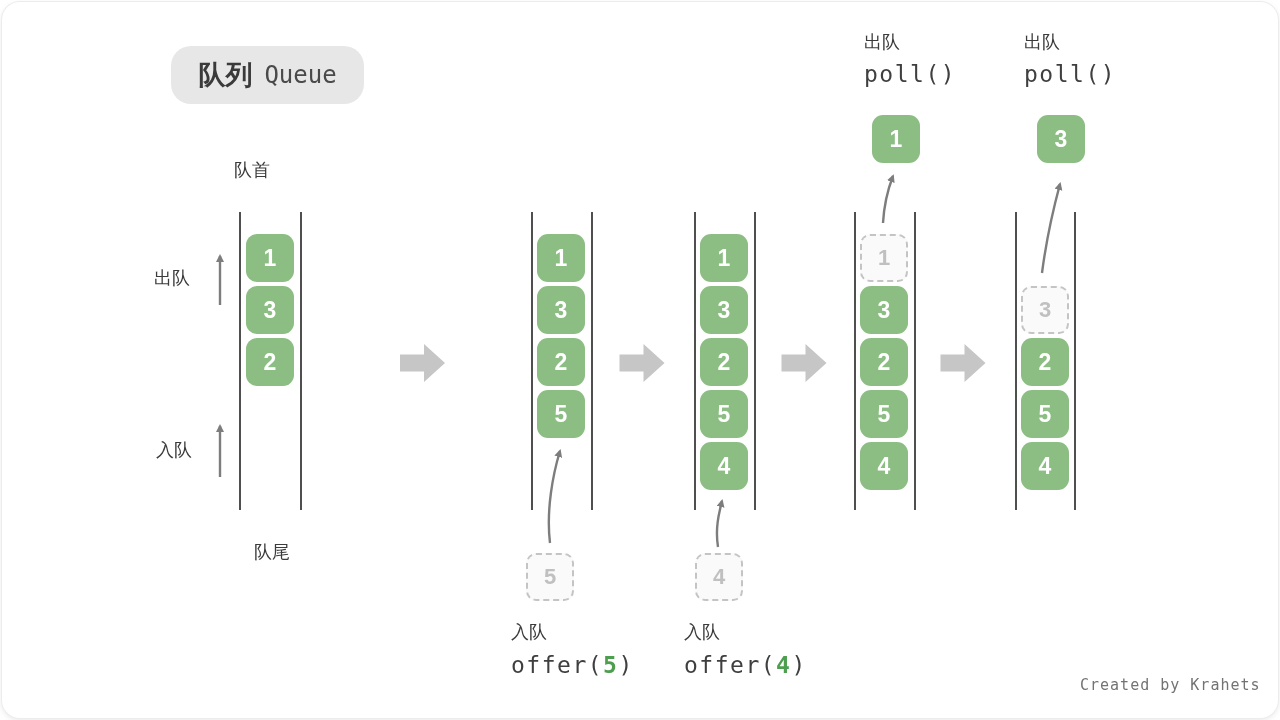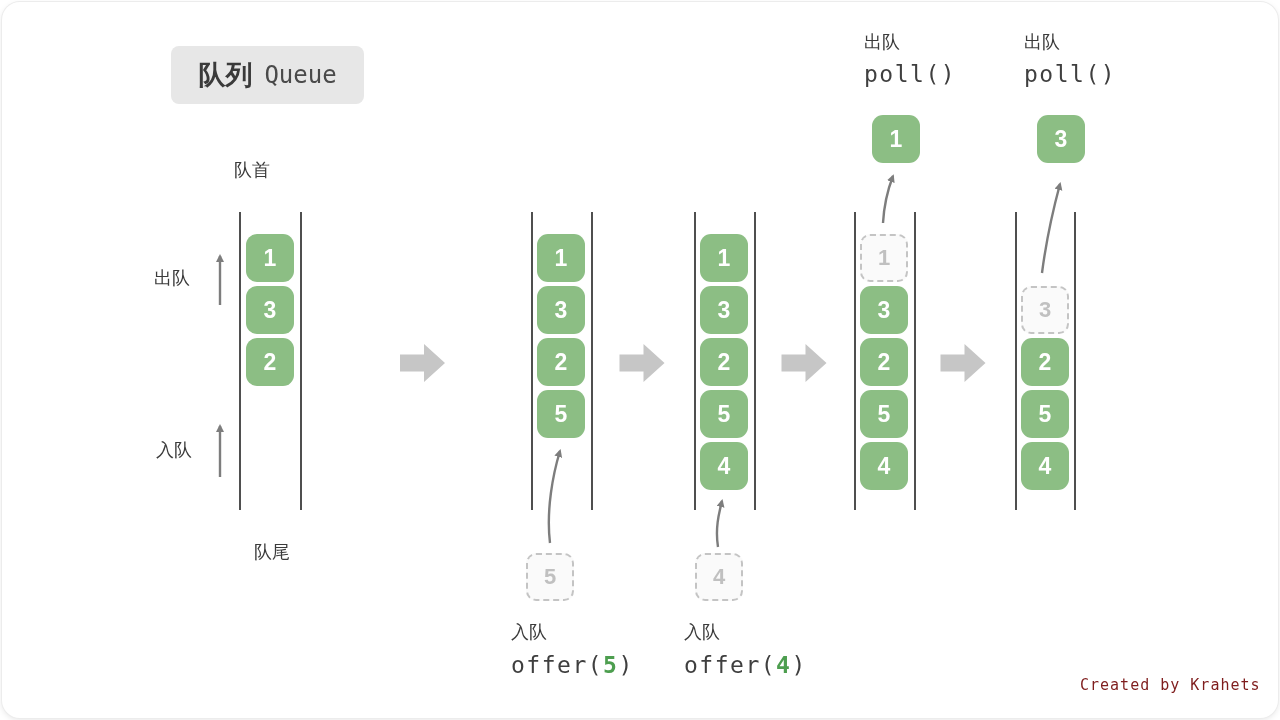--- a/index.html
+++ b/index.html
@@ -5,21 +5,21 @@
   * { margin:0; padding:0; box-sizing:border-box; }
   html,body { width:1280px; height:720px; background:#ffffff; overflow:hidden;
               font-family:"Liberation Sans","DejaVu Sans",sans-serif; }
   .card { position:absolute; left:2px; top:2px; width:1276px; height:716px;
           background:#ffffff; border-radius:18px;
           box-shadow:0 0 0 1px #ececec, 0 2px 6px rgba(0,0,0,.10); }
   .abs { position:absolute; }
 
   
   .title-box { left:169px; top:44px; width:193px; height:58px; background:#e7e7e7;
-               border-radius:8px; display:flex; align-items:center; justify-content:center; gap:12px; }
+               border-radius:20px; display:flex; align-items:center; justify-content:center; gap:12px; }
   .title-zh { font-size:27px; font-weight:700; color:#3a3a3a; }
   .title-en { font-family:"DejaVu Sans Mono","Liberation Mono",monospace; font-size:24px; color:#4a4a4a; }
 
   
   .zh-label { font-size:18px; font-weight:400; color:#3b3b3b; white-space:nowrap; }
   .code { font-family:"DejaVu Sans Mono","Liberation Mono",monospace; font-size:23px;
           letter-spacing:1.5px; color:#3f3f3f; white-space:nowrap; }
   .code .arg { color:#4d9e4f; font-weight:700; }
 
   
@@ -27,21 +27,21 @@
 
   
   .gbox { position:absolute; width:48px; height:48px; border-radius:11px; background:#8cbe84;
           color:#ffffff; font-size:23px; font-weight:600; text-align:center; line-height:48px; }
   .dbox { position:absolute; width:48px; height:48px; border-radius:10px; background:#fafafa;
           border:2px dashed #c4c4c4; color:#c0c0c0; font-size:22px; font-weight:600;
           text-align:center; line-height:44px; }
 
   svg.layer { position:absolute; left:0; top:0; width:1280px; height:720px; pointer-events:none; }
   .watermark { left:1078px; top:674px; font-family:"DejaVu Sans Mono","Liberation Mono",monospace;
-               font-size:15px; color:#7f1d1d; letter-spacing:1px; }
+               font-size:15px; color:#737373; letter-spacing:1px; }
 </style>
 </head>
 <body>
 
 <div class="card">
 
   <svg class="layer" viewBox="0 0 1280 720">
     <defs>
       <marker id="ah" markerWidth="10" markerHeight="10" refX="6" refY="4" orient="auto" markerUnits="userSpaceOnUse">
         <path d="M0,0 L8,4 L0,8 Z" fill="#7d7d7d"></path>

